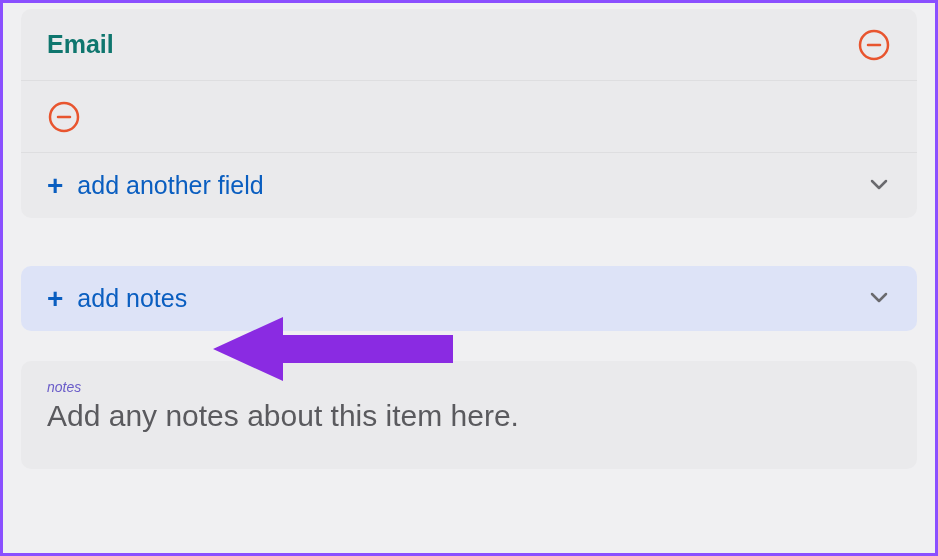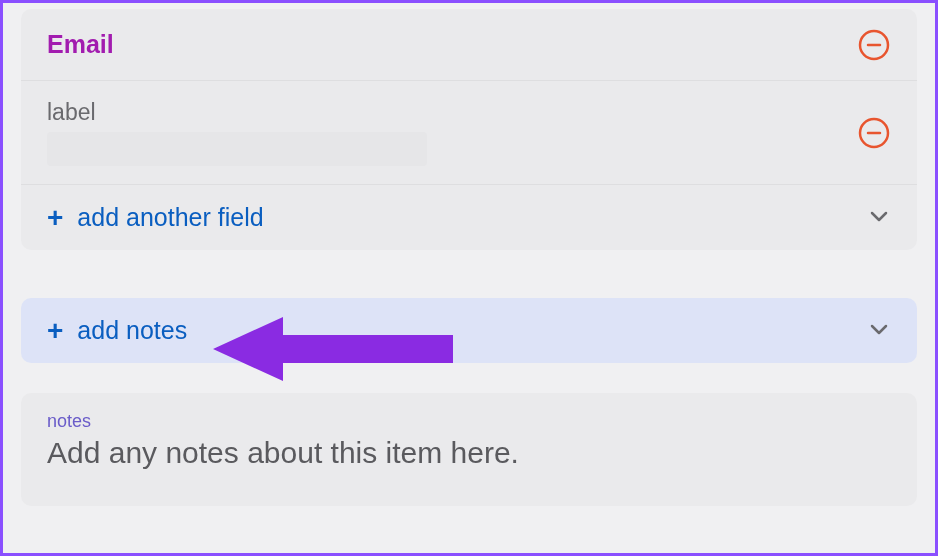--- a/index.html
+++ b/index.html
@@ -20,21 +20,21 @@
       display: flex;
       align-items: center;
       padding: 18px 26px;
       border-bottom: 1px solid #dedee0;
       min-height: 72px;
     }
     .row:last-child { border-bottom: none; }
     .row-title {
       font-size: 25px;
       font-weight: 700;
-      color: #a21caf;
+      color: #0f766e;
       flex: 1;
     }
     .row-field {
       flex: 1;
       display: flex;
       flex-direction: column;
       justify-content: center;
     }
     .field-label {
       font-size: 23px;
@@ -106,23 +106,24 @@
       top: 306px;
       pointer-events: none;
     }
     .notes-panel {
       margin: 30px 18px 0 18px;
       background: #eaeaec;
       border-radius: 10px;
       padding: 18px 26px 36px 26px;
     }
     .notes-label {
-      font-size: 18px;
+      font-size: 14px;
       color: #6a5cc9;
       margin-bottom: 4px;
+      font-style: italic;
     }
     .notes-placeholder {
       font-size: 30px;
       color: #5a5a5e;
     }
   </style>
 </head>
 <body>
 
 <div class="panel">
@@ -130,24 +131,20 @@
     <div class="row-title">Email</div>
     <div class="remove-btn">
       <svg width="32" height="32" viewBox="0 0 32 32">
         <circle cx="16" cy="16" r="14" fill="none" stroke="#e8552f" stroke-width="2.5"></circle>
         <line x1="10" y1="16" x2="22" y2="16" stroke="#e8552f" stroke-width="2.5" stroke-linecap="round"></line>
       </svg>
     </div>
   </div>
 
   <div class="row">
-    <div class="row-field">
-      <div class="field-label">label</div>
-      <div class="field-value-mask"></div>
-    </div>
     <div class="remove-btn">
       <svg width="32" height="32" viewBox="0 0 32 32">
         <circle cx="16" cy="16" r="14" fill="none" stroke="#e8552f" stroke-width="2.5"></circle>
         <line x1="10" y1="16" x2="22" y2="16" stroke="#e8552f" stroke-width="2.5" stroke-linecap="round"></line>
       </svg>
     </div>
   </div>
 
   <div class="add-row">
     <span class="plus">+</span>

